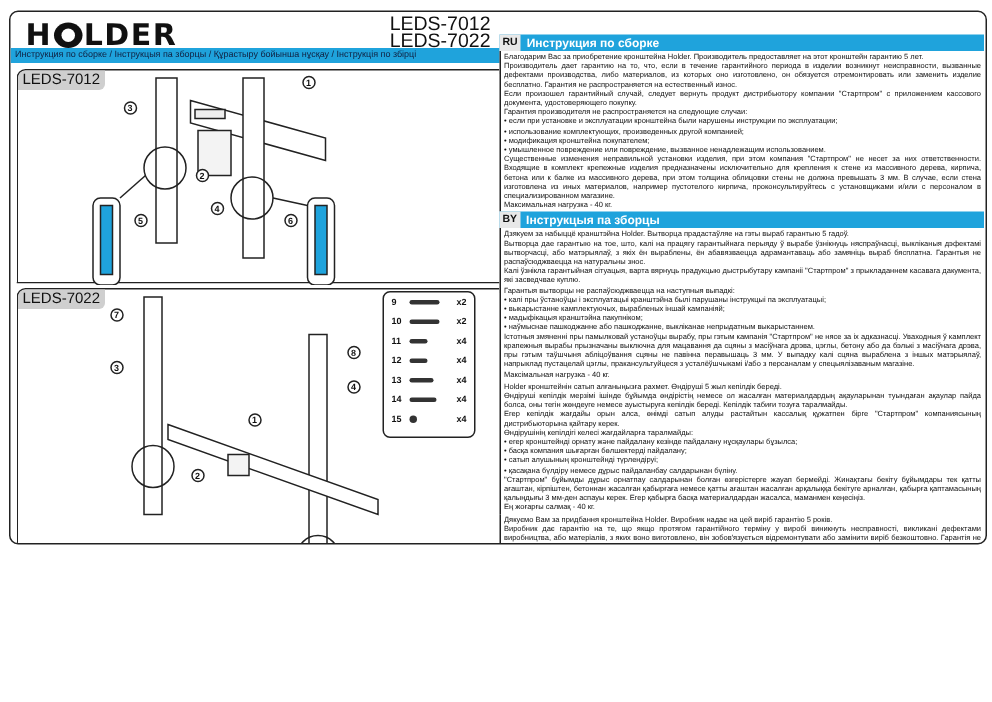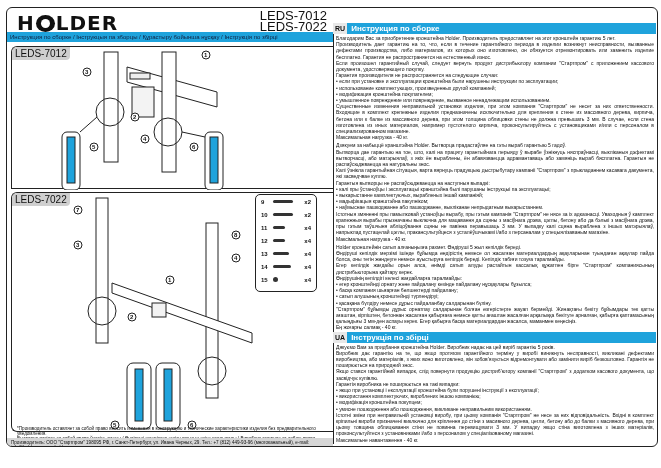--- a/index.html
+++ b/index.html
@@ -1,18 +1,18 @@
 <!DOCTYPE html>
 <html><head>
 <meta charset="utf-8">
 <style>
   * { box-sizing: border-box; margin: 0; padding: 0; }
   html, body { width: 661px; height: 468px; background: #fff; overflow: hidden; }
   body { font-family: "Liberation Sans", sans-serif; color: #111; position: relative; }
-  .sheet { position: absolute; left: 6px; top: 7px; width: 652px; height: 440px; border: 1.5px solid #222; border-radius: 6px; overflow: hidden; }
+  .sheet { position: absolute; left: 6px; top: 7px; width: 652px; height: 356px; border: 1.5px solid #222; border-radius: 6px; overflow: hidden; }
   .hdr { position: absolute; left: 0; top: 0; width: 320px; height: 24px; }
   .logo { position: absolute; left: 10px; top: 3px; font-family: "DejaVu Sans", sans-serif; font-weight: 900; font-size: 20px; letter-spacing: 1px; color: #111; }
   .logo .o { display: inline-block; width: 19px; height: 17px; border-radius: 50%; background: #111; position: relative; top: 2px; margin: 0 1px; }
   .logo .o::after { content: ""; position: absolute; left: 5px; top: 4px; width: 9px; height: 9px; border-radius: 50%; background: #fff; }
   .models { position: absolute; right: 0; top: 2px; text-align: right; font-size: 13px; line-height: 11px; font-family: "Liberation Sans Narrow", "Liberation Sans", sans-serif; }
   .bluebar { position: absolute; left: 0; top: 24px; width: 326px; height: 10px; background: #1fa3dc; color: #102040; font-size: 6px; line-height: 10px; padding-left: 3px; white-space: nowrap; overflow: hidden; }
   .left { position: absolute; left: 0; top: 38px; width: 326px; height: 380px; }
   .panel { position: absolute; left: 4px; border: 1px solid #222; border-right: none; }
   .p1 { top: 0; width: 322px; height: 143px; border-radius: 6px 0 0 0; }
   .p2 { top: 146px; width: 322px; height: 240px; border-radius: 6px 0 0 6px; }
@@ -190,20 +190,24 @@
           <p>Гарантия производителя не распространяется на следующие случаи:</p>
           <p>• если при установке и эксплуатации кронштейна были нарушены инструкции по эксплуатации;</p>
           <p>• использование комплектующих, произведенных другой компанией;</p>
           <p>• модификация кронштейна покупателем;</p>
           <p>• умышленное повреждение или повреждение, вызванное ненадлежащим использованием.</p>
           <p>Существенные изменения неправильной установки изделия, при этом компания "Стартпром" не несет за них ответственности. Входящие в комплект крепежные изделия предназначены исключительно для крепления к стене из массивного дерева, кирпича, бетона или к балке из массивного дерева, при этом толщина облицовки стены не должна превышать 3 мм. В случае, если стена изготовлена из иных материалов, например пустотелого кирпича, проконсультируйтесь с установщиками и/или с персоналом в специализированном магазине.</p>
           <p>Максимальная нагрузка - 40 кг.</p>
       </div>
     </div>
     <div>
+      <div class="sec-h">
+          <span class="lang">BY</span>
+          <span>Інструкцыя па зборцы</span>
+        </div>
       <div class="sec-b">
         <p>Дзякуем за набыццё кранштэйна Holder. Вытворца прадастаўляе на гэты выраб гарантыю 5 гадоў.</p>
           <p>Вытворца дае гарантыю на тое, што, калі на працягу гарантыйнага перыяду ў вырабе ўзнікнуць няспраўнасці, выкліканыя дэфектамі вытворчасці, або матэрыялаў, з якіх ён выраблены, ён абавязваецца адрамантаваць або замяніць выраб бясплатна. Гарантыя не распаўсюджваецца на натуральны знос.</p>
           <p>Калі ўзнікла гарантыйная сітуацыя, варта вярнуць прадукцыю дыстрыбутару кампаніі "Стартпром" з прыкладаннем касавага дакумента, які засведчвае куплю.</p>
           <p>Гарантыя вытворцы не распаўсюджваецца на наступныя выпадкі:</p>
           <p>• калі пры ўстаноўцы і эксплуатацыі кранштэйна былі парушаны інструкцыі па эксплуатацыі;</p>
           <p>• выкарыстанне камплектуючых, вырабленых іншай кампаніяй;</p>
           <p>• мадыфікацыя кранштэйна пакупніком;</p>
           <p>• наўмыснае пашкоджанне або пашкоджанне, выкліканае непрыдатным выкарыстаннем.</p>
           <p>Істотныя змяненні пры памылковай устаноўцы вырабу, пры гэтым кампанія "Стартпром" не нясе за іх адказнасці. Уваходныя ў камплект крапежныя вырабы прызначаны выключна для мацавання да сцяны з масіўнага дрэва, цэглы, бетону або да бэлькі з масіўнага дрэва, пры гэтым таўшчыня абліцоўвання сцяны не павінна перавышаць 3 мм. У выпадку калі сцяна выраблена з іншых матэрыялаў, напрыклад пустацелай цэглы, пракансультуйцеся з усталёўшчыкамі і/або з персаналам у спецыялізаваным магазіне.</p>
@@ -218,24 +222,20 @@
           <p>Өндірушінің кепілдігі келесі жағдайларға таралмайды:</p>
           <p>• егер кронштейнді орнату және пайдалану кезінде пайдалану нұсқаулары бұзылса;</p>
           <p>• басқа компания шығарған бөлшектерді пайдалану;</p>
           <p>• сатып алушының кронштейнді түрлендіруі;</p>
           <p>• қасақана бүлдіру немесе дұрыс пайдаланбау салдарынан бүліну.</p>
           <p>"Стартпром" бұйымды дұрыс орнатпау салдарынан болған өзгерістерге жауап бермейді. Жинақтағы бекіту бұйымдары тек қатты ағаштан, кірпіштен, бетоннан жасалған қабырғаға немесе қатты ағаштан жасалған арқалыққа бекітуге арналған, қабырға қаптамасының қалыңдығы 3 мм-ден аспауы керек. Егер қабырға басқа материалдардан жасалса, маманмен кеңесіңіз.</p>
           <p>Ең жоғарғы салмақ - 40 кг.</p>
       </div>
     </div>
     <div>
-      <div class="sec-h">
-          <span class="lang">UA</span>
-          <span>Інструкція по збірці</span>
-        </div>
       <div class="sec-b">
         <p>Дякуємо Вам за придбання кронштейна Holder. Виробник надає на цей виріб гарантію 5 років.</p>
           <p>Виробник дає гарантію на те, що якщо протягом гарантійного терміну у виробі виникнуть несправності, викликані дефектами виробництва, або матеріалів, з яких воно виготовлено, він зобов'язується відремонтувати або замінити виріб безкоштовно. Гарантія не поширюється на природний знос.</p>
           <p>Якщо стався гарантійний випадок, слід повернути продукцію дистриб'ютору компанії "Стартпром" з додатком касового документа, що засвідчує купівлю.</p>
           <p>Гарантія виробника не поширюється на такі випадки:</p>
           <p>• якщо при установці і експлуатації кронштейна були порушені інструкції з експлуатації;</p>
           <p>• використання комплектуючих, вироблених іншою компанією;</p>
           <p>• модифікація кронштейна покупцем;</p>
           <p>• умисне пошкодження або пошкодження, викликане неправильним використанням.</p>
           <p>Істотні зміни при неправильній установці виробу, при цьому компанія "Стартпром" не несе за них відповідальність. Вхідні в комплект кріпильні вироби призначені виключно для кріплення до стіни з масивного дерева, цегли, бетону або до балки з масивного дерева, при цьому товщина облицювання стіни не повинна перевищувати 3 мм. У випадку якщо стіна виготовлена з інших матеріалів, проконсультуйтеся з установниками і/або з персоналом у спеціалізованому магазині.</p>

